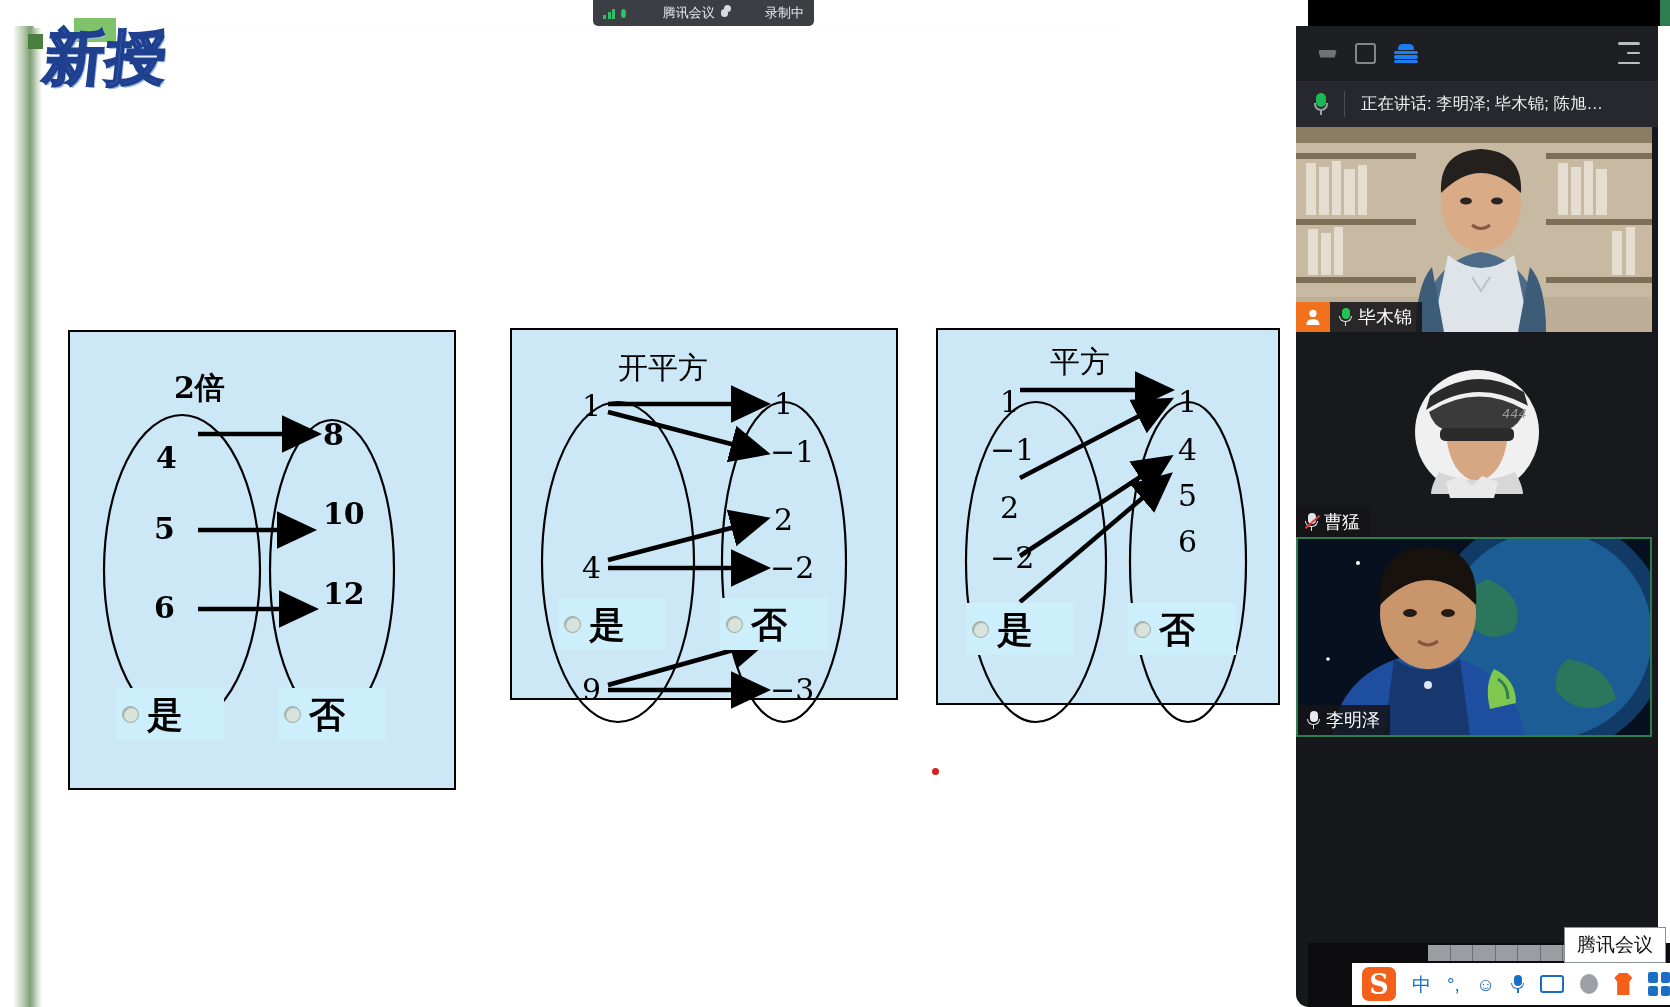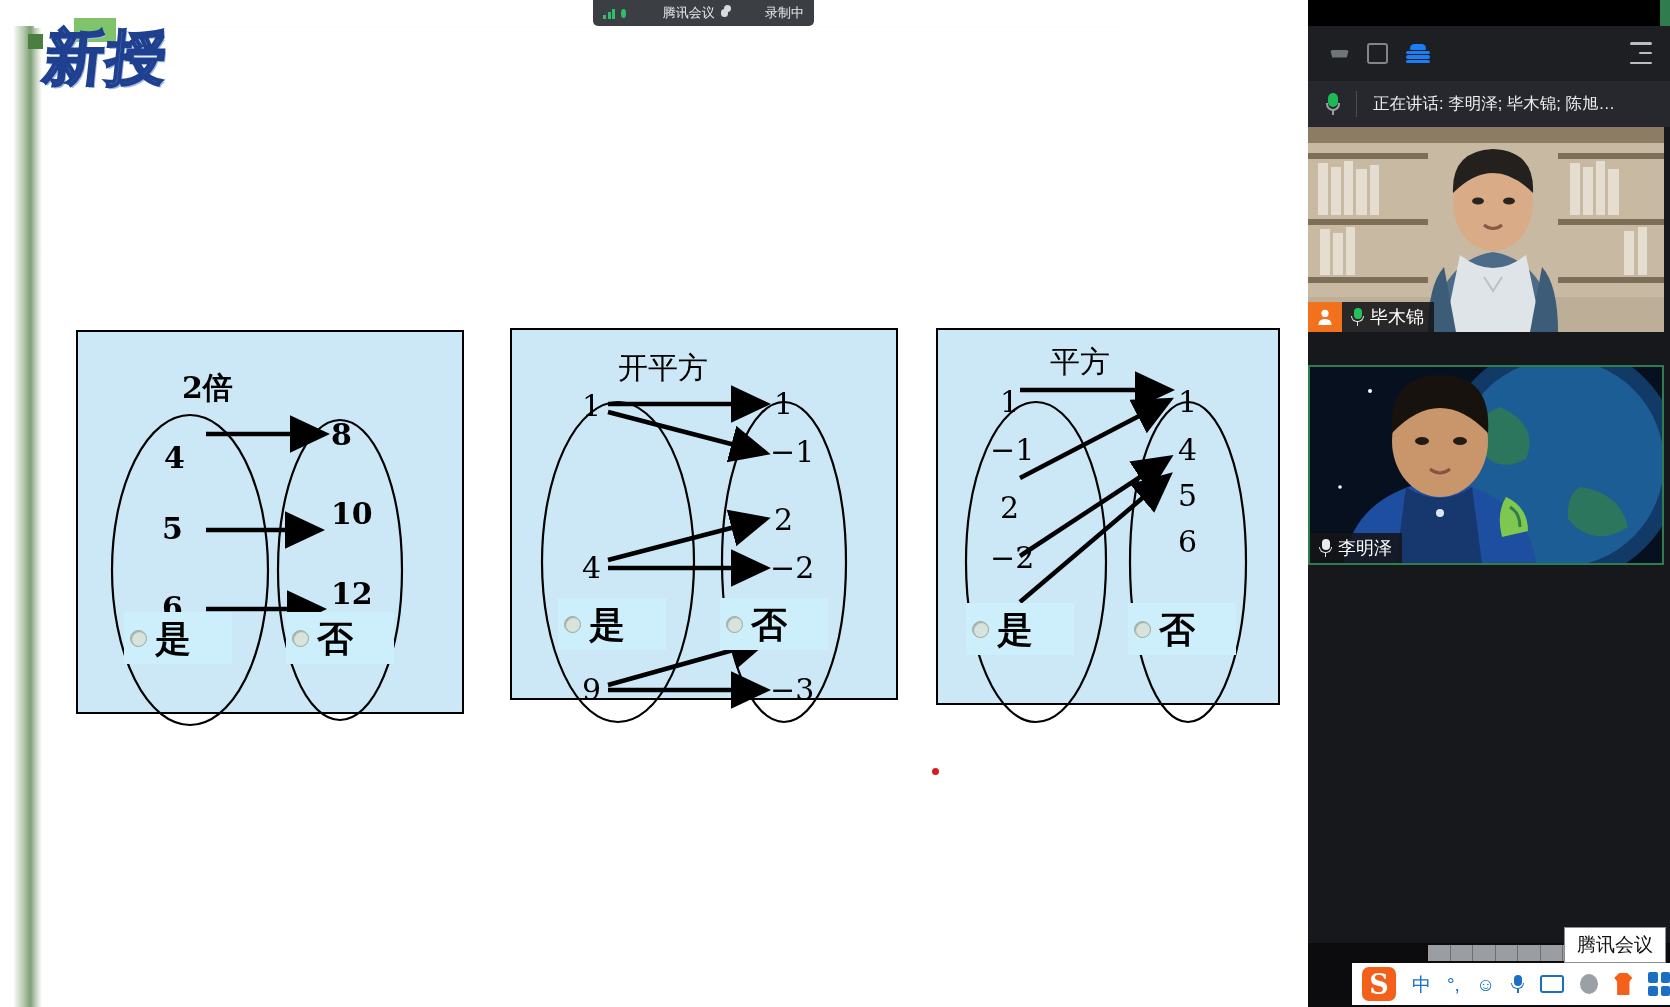--- a/index.html
+++ b/index.html
@@ -58,21 +58,21 @@
     letter-spacing:3px;
   }
 
   
   .panel{
     position:absolute;
     background:#cce8f7;
     border:2px solid #000;
     box-sizing:border-box;
   }
-  #panel1{left:76px;top:330px;width:388px;height:384px;}
+  #panel1{left:68px;top:330px;width:388px;height:460px;}
   #panel2{left:510px;top:328px;width:388px;height:372px;padding-left:41px;}
   #panel3{left:936px;top:328px;width:344px;height:377px;}
 
   .panel svg{position:absolute;left:0;top:0;}
 
   
   .ansrow{position:absolute;bottom:48px;left:0;width:100%;height:52px;}
   .ansbtn{
     position:absolute;height:52px;width:108px;
     background:#cdeefb;
@@ -112,22 +112,23 @@
   #meetpill .cloud{
     width:14px;height:8px;background:#d7dade;border-radius:7px;position:relative;
   }
   #meetpill .cloud:before{
     content:"";position:absolute;left:3px;top:-4px;width:7px;height:7px;
     background:#d7dade;border-radius:50%;
   }
 
   
   #sidebar{
-    position:absolute;right:0;top:26px;width:362px;height:981px;
+    position:absolute;right:12px;top:26px;width:362px;height:981px;
     background:#17181c;
+    border-radius:13px;
   }
   #sb-titlebar{
     height:55px;display:flex;align-items:center;gap:18px;
     padding-left:22px;box-sizing:border-box;position:relative;
     background:#1d1f23;
   }
   .ic-min{width:19px;height:8px;background:#6f7479;border-radius:3px 3px 0 0;
           clip-path:polygon(12% 100%,88% 100%,100% 0,0 0);}
   .ic-max{width:21px;height:21px;border:2.5px solid #80868c;border-radius:3px;box-sizing:border-box;}
   .ic-list{width:24px;height:20px;display:flex;flex-direction:column;justify-content:space-between;}
@@ -178,21 +179,21 @@
     transform:rotate(-42deg);transform-origin:center;
   }
 
   
   #tile1{height:205px;background:linear-gradient(to bottom,#cfc2ad,#b9ab95);}
   
   #tile2{height:205px;background:#1a1b1f;}
   
   #tile3{height:215px;background:#121316;}
   
-  #tile4{height:200px;background:#0d1a30;border:2px solid #2f7d4f;box-sizing:border-box;margin-top:33px;}
+  #tile4{height:200px;background:#0d1a30;border:2px solid #2f7d4f;box-sizing:border-box;}
 
   
   #ime{
     position:absolute;right:0;bottom:0;width:362px;height:64px;background:#0c0c0e;
   }
   #ime .strip{
     position:absolute;left:120px;top:2px;width:180px;height:16px;background:#9a9da1;
     display:flex;
   }
   #ime .strip i{flex:1;border-right:1px solid #6c6f73;}
@@ -445,20 +446,42 @@
       </div>
       <div class="mic-sm">
         <div class="cap"></div>
           <div class="arc"></div>
           <div class="stem"></div>
       </div>
       <div class="nm">毕木锦</div>
     </div>
   </div>
 
+  <div class="tile" id="tile2">
+    <svg width="362" height="205" viewBox="0 0 362 205">
+      <rect width="362" height="205" fill="#18191d"></rect>
+      <circle cx="181" cy="100" r="62" fill="#f0f0f0"></circle>
+      <path d="M130 78 q50 -34 102 -4 l-4 -14 q-48 -28 -94 4 z" fill="#2b2b2b"></path>
+      <path d="M133 80 q48 -30 96 -2 q-6 16 -18 20 l-62 0 q-12 -4 -16 -18z" fill="#3a3a3a"></path>
+      <path d="M150 102 q32 -12 62 0 q-4 42 -31 48 q-27 -6 -31 -48z" fill="#d7a783"></path>
+      <rect x="144" y="96" width="74" height="13" rx="5" fill="#2b2b2b"></rect>
+      <path d="M143 140 q38 16 76 0 q8 14 8 22 h-92 q0 -8 8 -22z" fill="#d7d7d7"></path>
+      <text x="206" y="86" font-family="DejaVu Sans, sans-serif" font-size="13" fill="#9a9a9a" font-style="italic">444</text>
+      <path d="M150 150 l16 -6 l10 10 l10 -10 l16 6 l-4 16 h-44z" fill="#e9e9e9"></path>
+    </svg>
+    <div class="namebadge">
+      <div class="mic-sm muted">
+        <div class="cap"></div>
+          <div class="arc"></div>
+          <div class="stem"></div>
+          <div class="slash"></div>
+      </div>
+      <div class="nm">曹猛</div>
+    </div>
+  </div>
 
 
   <div class="tile" id="tile4">
     <svg width="358" height="196" viewBox="0 0 358 196">
       <rect width="358" height="196" fill="#07101f"></rect>
       <circle cx="250" cy="96" r="120" fill="#123a66"></circle>
       <circle cx="250" cy="96" r="104" fill="#1b5d94"></circle>
       <path d="M190 40 q40 18 26 52 q-30 16 -48 -12 q-6 -30 22 -40z" fill="#2f7d4f" opacity=".8"></path>
       <path d="M270 120 q40 6 48 40 q-34 22 -60 -8 q-2 -24 12 -32z" fill="#2f7d4f" opacity=".8"></path>
       <circle cx="60" cy="24" r="2" fill="#ffffff"></circle>

